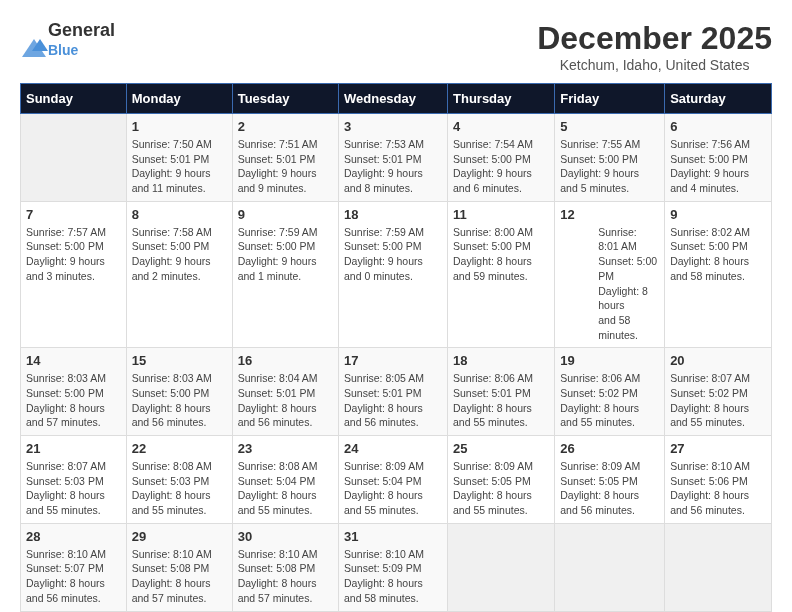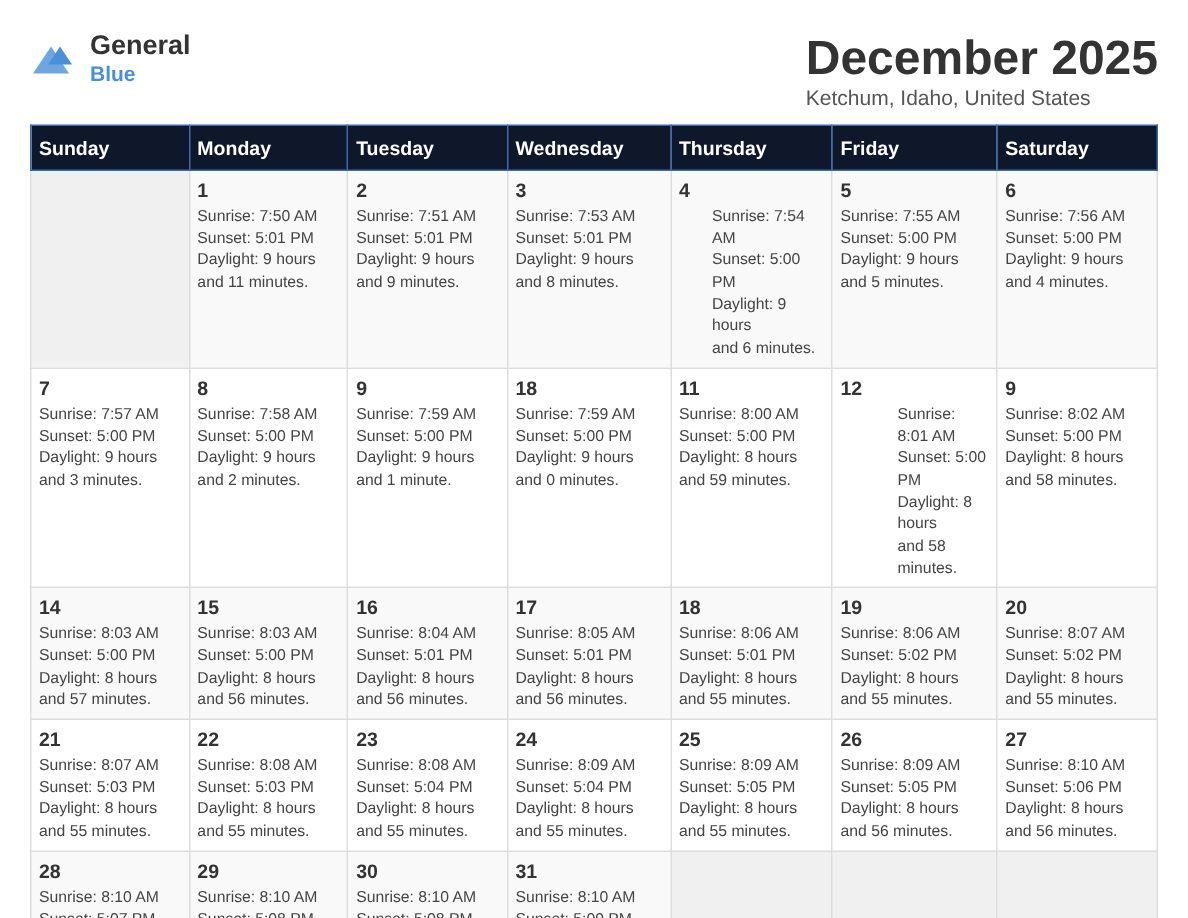--- a/index.html
+++ b/index.html
@@ -11,39 +11,39 @@
       padding: 20px;
     }
     .header-area {
       display: flex;
       justify-content: space-between;
       align-items: flex-start;
       margin-bottom: 10px;
     }
     .logo {
       display: flex;
-      align-items: center;
-      gap: 12px;
+      align-items: flex-end;
+      gap: 0;
     }
     .logo-text-general {
       font-size: 18px;
       font-weight: bold;
       color: #333;
     }
     .logo-text-blue {
       font-size: 14px;
       font-weight: bold;
       color: #4a90d9;
     }
     .logo-icon {
       width: 28px;
       height: 22px;
     }
     .title-area {
-      text-align: left;
+      text-align: center;
     }
     .main-title {
       font-size: 32px;
       font-weight: bold;
       color: #333;
     }
     .subtitle {
       font-size: 14px;
       color: #555;
     }
@@ -146,21 +146,21 @@
         </td>
         <td>
           <span class="day-number">3</span>
           <div class="day-info" style="white-space: pre-line;">Sunrise: 7:53 AM
 Sunset: 5:01 PM
 Daylight: 9 hours
 and 8 minutes.</div>
         </td>
         <td>
           <span class="day-number">4</span>
-          <div class="day-info" style="white-space: pre-line; margin-left: 22px;">Sunrise: 7:54 AM
+          <div class="day-info" style="white-space: pre-line;">Sunrise: 7:54 AM
 Sunset: 5:00 PM
 Daylight: 9 hours
 and 6 minutes.</div>
         </td>
         <td>
           <span class="day-number">5</span>
           <div class="day-info" style="white-space: pre-line;">Sunrise: 7:55 AM
 Sunset: 5:00 PM
 Daylight: 9 hours
 and 5 minutes.</div>

